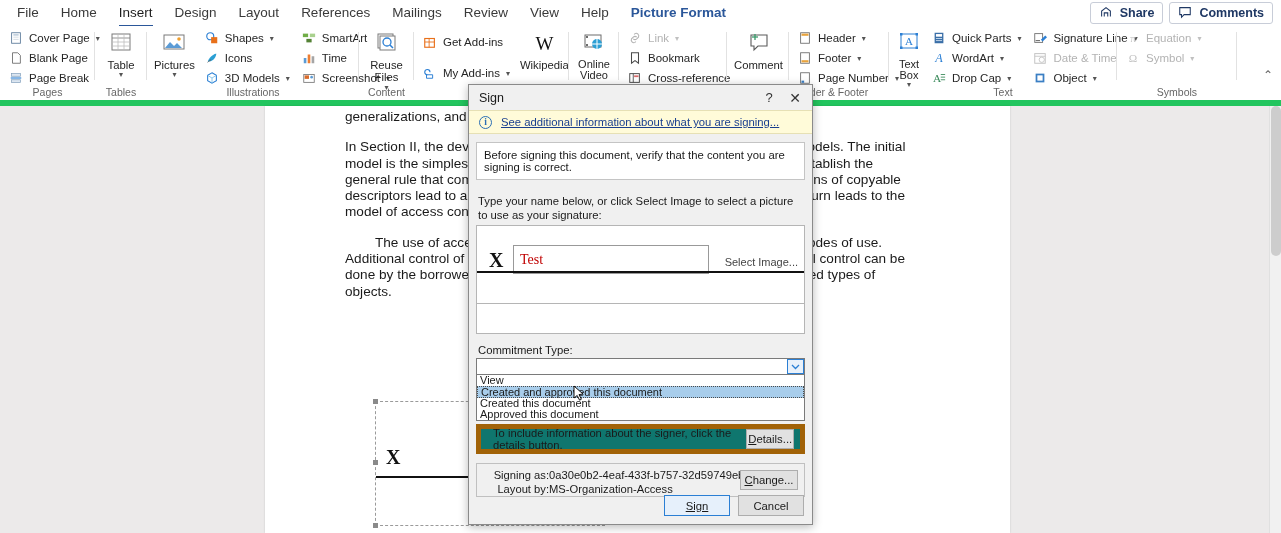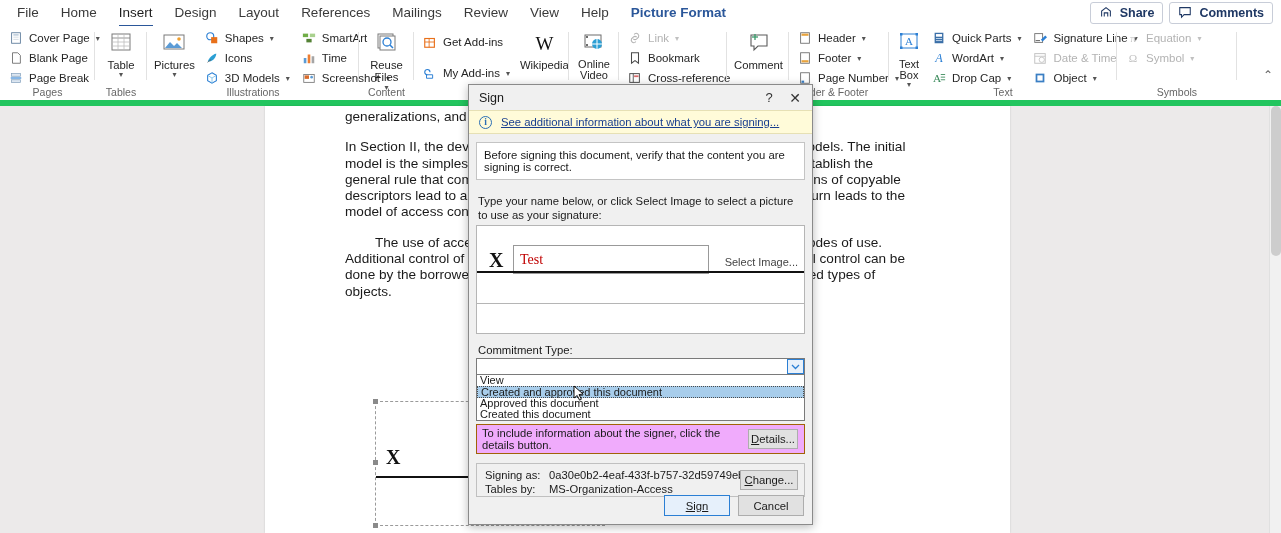--- a/index.html
+++ b/index.html
@@ -128,38 +128,38 @@
     position:absolute; right:0; top:0; width:17px; height:15px; background:#e9f1fa; border:1px solid #2b7fd4;
     display:flex; align-items:center; justify-content:center;
   }
   .droplist {
     margin:0 7px; border:1px solid #7a7a7a; border-top:none; background:#fff;
   }
   .dopt { height:11.2px; font-size:11px; padding-left:3px; line-height:11.2px; white-space:nowrap; }
   .dopt.sel { background:#a8cdeb; border:1px dotted #4a4a4a; height:11.5px; line-height:10px; }
 
   .detailbox {
-    margin:3px 7px 0 7px; border:1px solid #a16207; background:#f0abfc; height:30px;
-    display:flex; align-items:center; padding:0 6px 0 5px;
+    margin:3px 7px 0 7px; border:5px solid #a16207; background:#0f766e; height:30px;
+    display:flex; align-items:center; padding:0 6px 0 12px;
   }
   .detailbox .dtxt { font-size:11.2px; }
   .btn {
     background:#e1e1e1; border:1px solid #adadad; font-size:11.3px; color:#1a1a1a;
     display:flex; align-items:center; justify-content:center; cursor:default;
   }
   .btn.small { width:58px; height:20px; margin-left:auto; }
   .btn.prim { border:1px solid #2b7fd4; background:#e6f0fb; }
   .u { text-decoration:underline; }
 
   .signer {
     margin:9px 7px 0 7px; border:1px solid #c0c0c0; background:#f0f0f0; height:34px; position:relative;
     padding:4px 0 0 8px;
   }
   .srow { display:flex; font-size:11.2px; line-height:14px; }
-  .srow .k { width:64px; color:#1a1a1a; }
+  .srow .k { width:64px; color:#1a1a1a;text-align:right; }
   .srow .v { color:#1a1a1a; }
   .signer .chg { position:absolute; right:6px; top:6px; width:58px; height:20px; }
 
   .footbtns { position:absolute; right:8px; bottom:8px; display:flex; gap:8px; }
   .footbtns .btn { width:66px; height:21px; }
 
   .cursor { position:absolute; left:573px; top:385px; width:12px; height:17px; }
 </style>
 </head>
 <body>
@@ -631,38 +631,38 @@
       <span class="arrowbtn">
         <svg width="9" height="6" viewBox="0 0 9 6">
             <path d="M1 1l3.5 3.5L8 1" fill="none" stroke="#2b7fd4" stroke-width="1.3"></path>
           </svg>
       </span>
     </div>
 
     <div class="droplist">
       <div class="dopt">View</div>
       <div class="dopt sel">Created and approved this document</div>
+      <div class="dopt">Created this document</div>
       <div class="dopt">Approved this document</div>
-      <div class="dopt">Created this document</div>
     </div>
 
     <div class="detailbox">
       <span class="dtxt">To include information about the signer, click the details button.</span>
       <span class="btn small">
         <span><span class="u">D</span><span>etails...</span></span>
       </span>
     </div>
 
     <div class="signer">
       <div class="srow">
         <span class="k">Signing as:</span>
         <span class="v">0a30e0b2-4eaf-433f-b757-32d59749eb1c</span>
       </div>
       <div class="srow">
-        <span class="k">Tables by:</span>
+        <span class="k">Layout by:</span>
         <span class="v">MS-Organization-Access</span>
       </div>
       <span class="btn chg">
         <span><span class="u">C</span><span>hange...</span></span>
       </span>
     </div>
 
     <div class="footbtns">
       <span class="btn prim">
         <span class="u">Sign</span>

